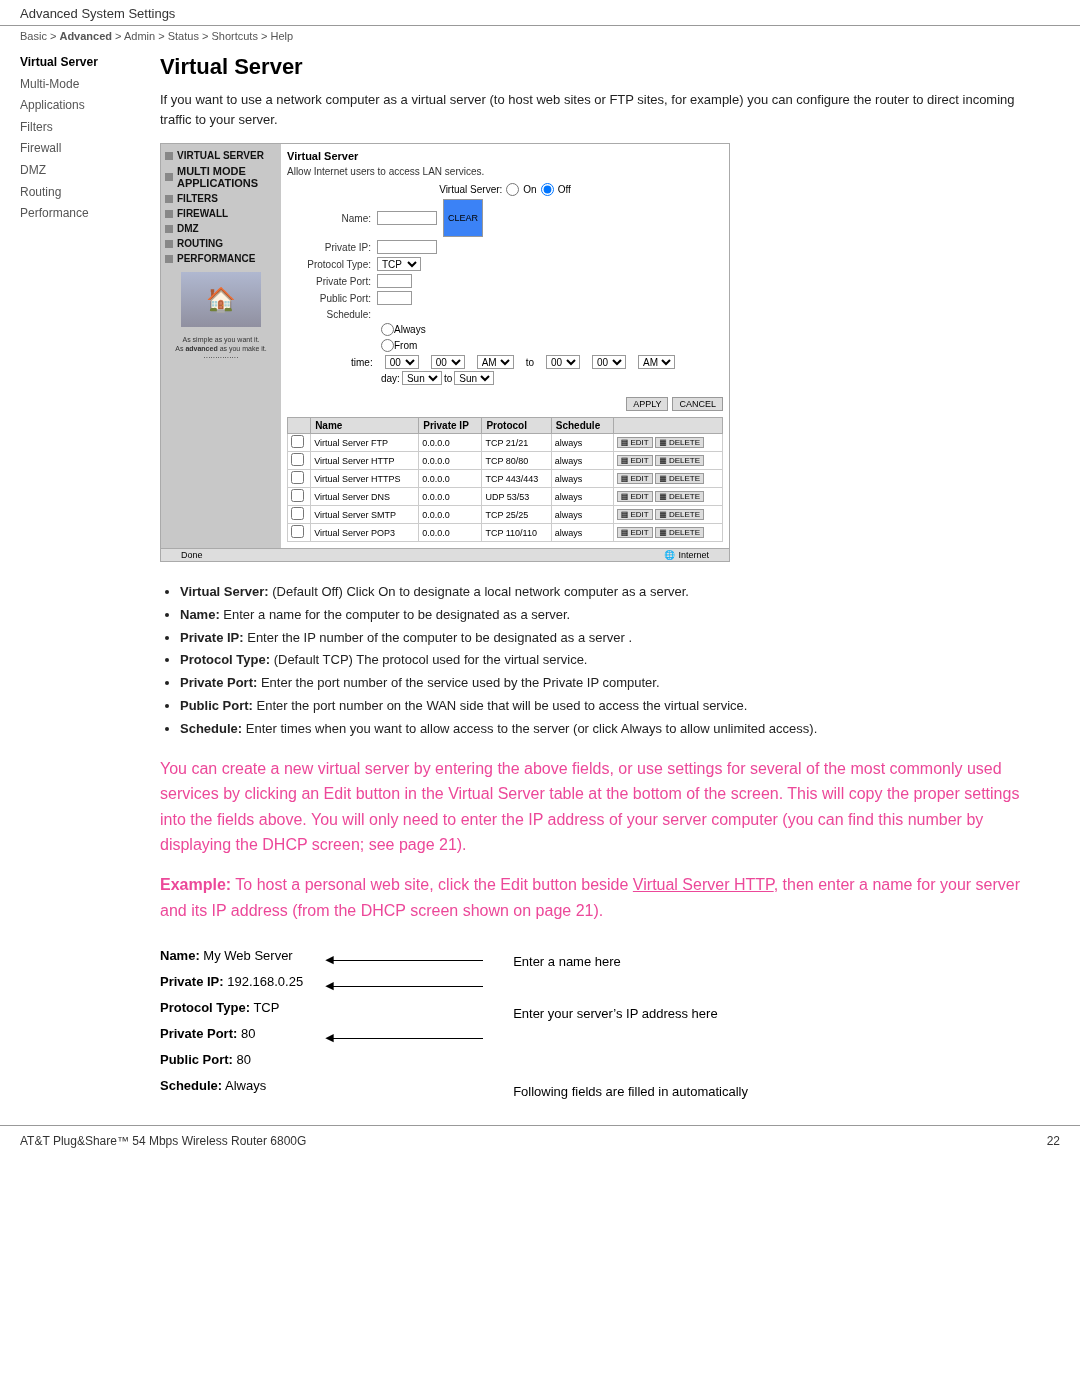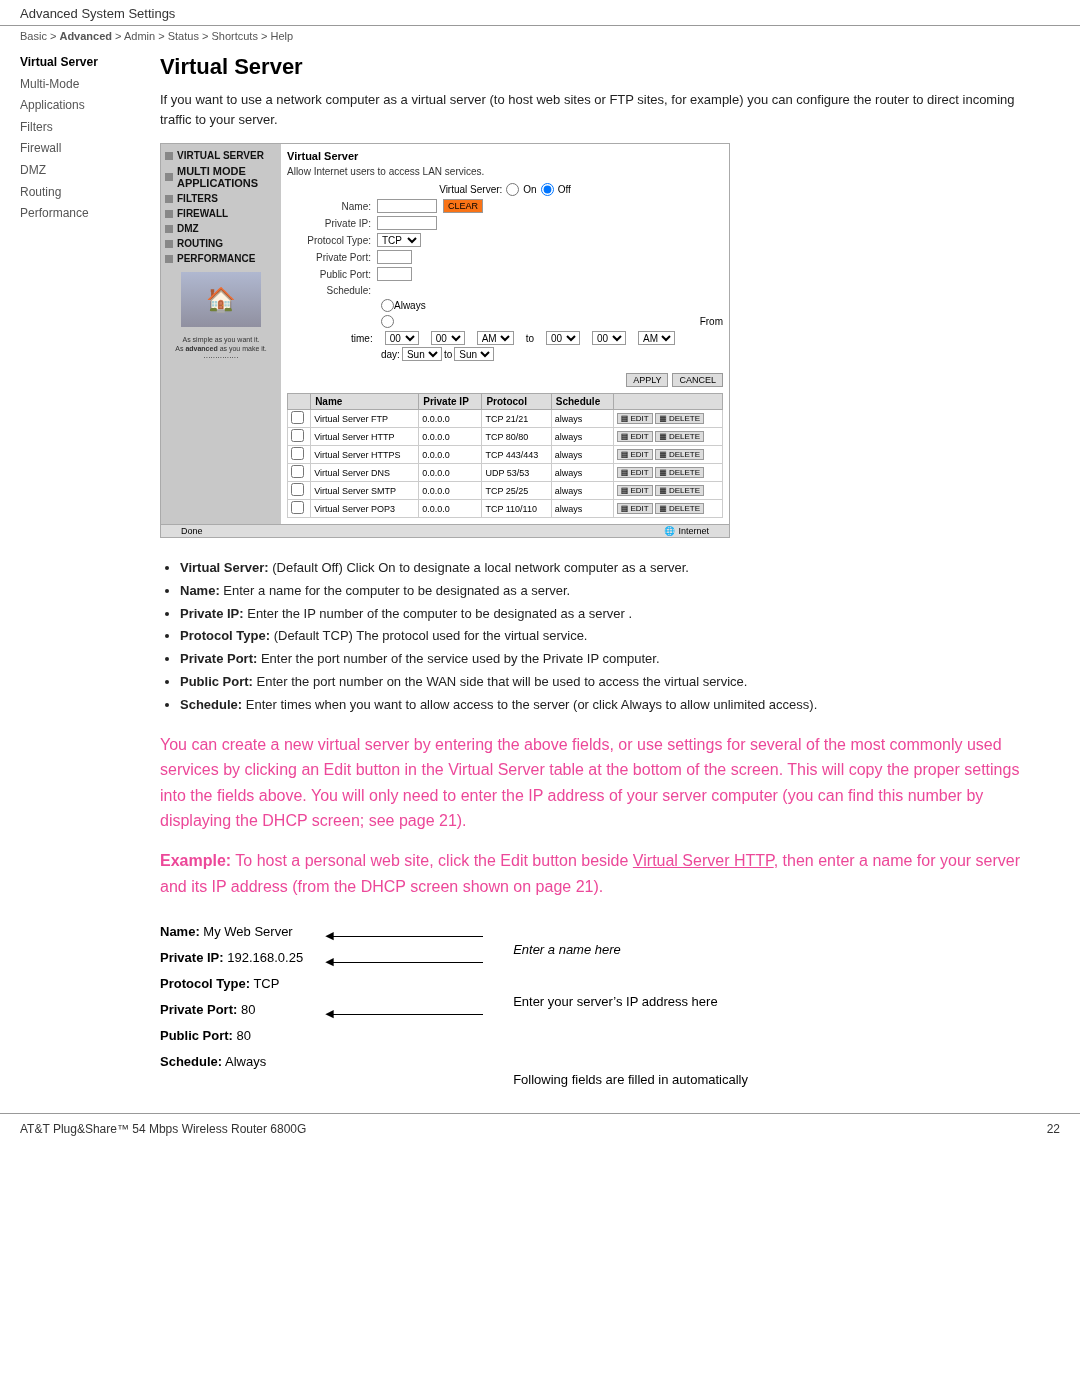--- a/index.html
+++ b/index.html
@@ -134,22 +134,22 @@
       display: flex;
       align-items: center;
       gap: 4px;
       font-size: 10px;
       margin-bottom: 3px;
       justify-content: center;
     }
     .bm-clear-btn {
       font-size: 9px;
       border: 1px solid #999;
-      background: #f97316;
-      padding: 1px 4px;
+      background: #3b82f6;
+      padding: 13px 4px;
       margin-left: 6px;
     }
     .bm-schedule-section {
       margin-top: 4px;
       font-size: 10px;
     }
     .bm-time-row {
       display: flex;
       align-items: center;
       gap: 12px;
@@ -409,21 +409,21 @@
           </div>
 
           <div class="bm-schedule-section">
             <div class="bm-form-row">
               <span class="bm-form-label">Schedule:</span>
             </div>
             <div class="bm-form-row" style="margin-left:94px;">
               <input type="radio" name="sched" style=""> 
                 <span>Always</span>
             </div>
-            <div class="bm-form-row" style="margin-left:94px;justify-content:space-between;">
+            <div class="bm-form-row" style="margin-left:94px;">
               <input type="radio" name="sched" style=""> 
                 <span>From</span>
             </div>
             <div class="bm-time-row">
               <span>time:</span>
               <select class="bm-form-select"><option>00</option></select>
               <select class="bm-form-select"><option>00</option></select>
               <select class="bm-form-select"><option>AM</option></select>
               <span> to </span>
               <select class="bm-form-select"><option>00</option></select>
@@ -568,21 +568,21 @@
           <div style="height: 26px; display: flex; align-items: center;"></div>
           <div style="height: 26px; display: flex; align-items: center;">
             <div style="width:150px;height:1px;background:#000;position:relative;">
       <span style="position:absolute;left:-8px;top:-7px;font-size:11px;">◀</span>
     </div>
           </div>
           <div style="height: 26px; display: flex; align-items: center;"></div>
           <div style="height: 26px; display: flex; align-items: center;"></div>
         </div>
       <div class="right-labels" id="example-right">
-          <div style="margin-top: 16px; font-style: italic;">Enter a name here</div>
+          <div style="margin-top: 4px;">Enter a name here</div>
           <div style="margin-top: 26px;">Enter your server’s IP address here</div>
           <div style="margin-top: 52px;">Following fields are filled in automatically</div>
         </div>
     </div>
   </div>
 </div>
 
 <div class="footer">
   <span>AT&amp;T Plug&amp;Share™ 54 Mbps Wireless Router 6800G</span>
   <span>22</span>

